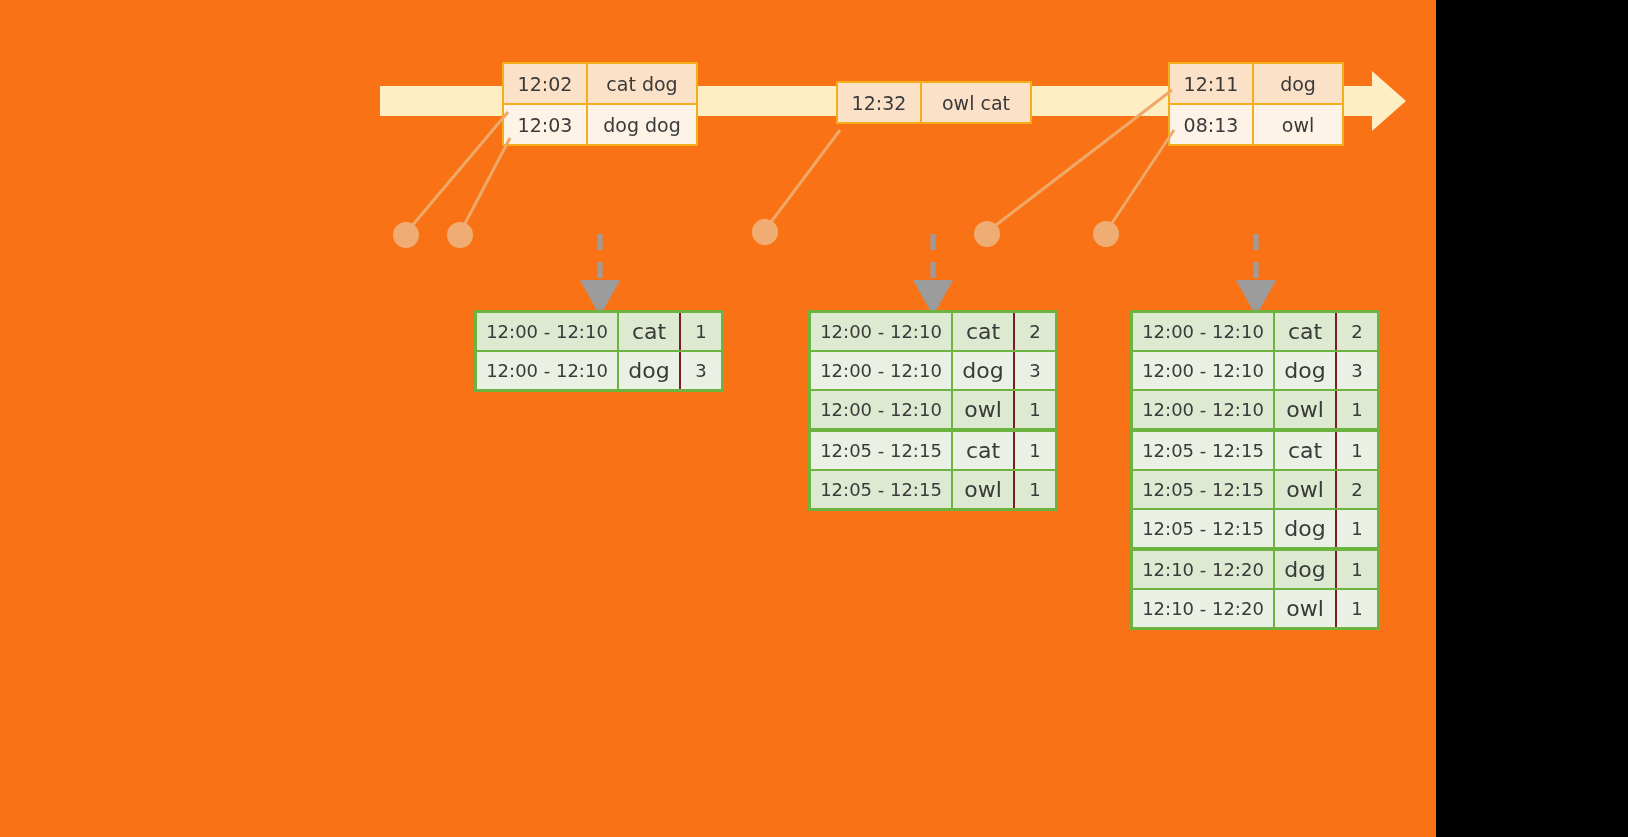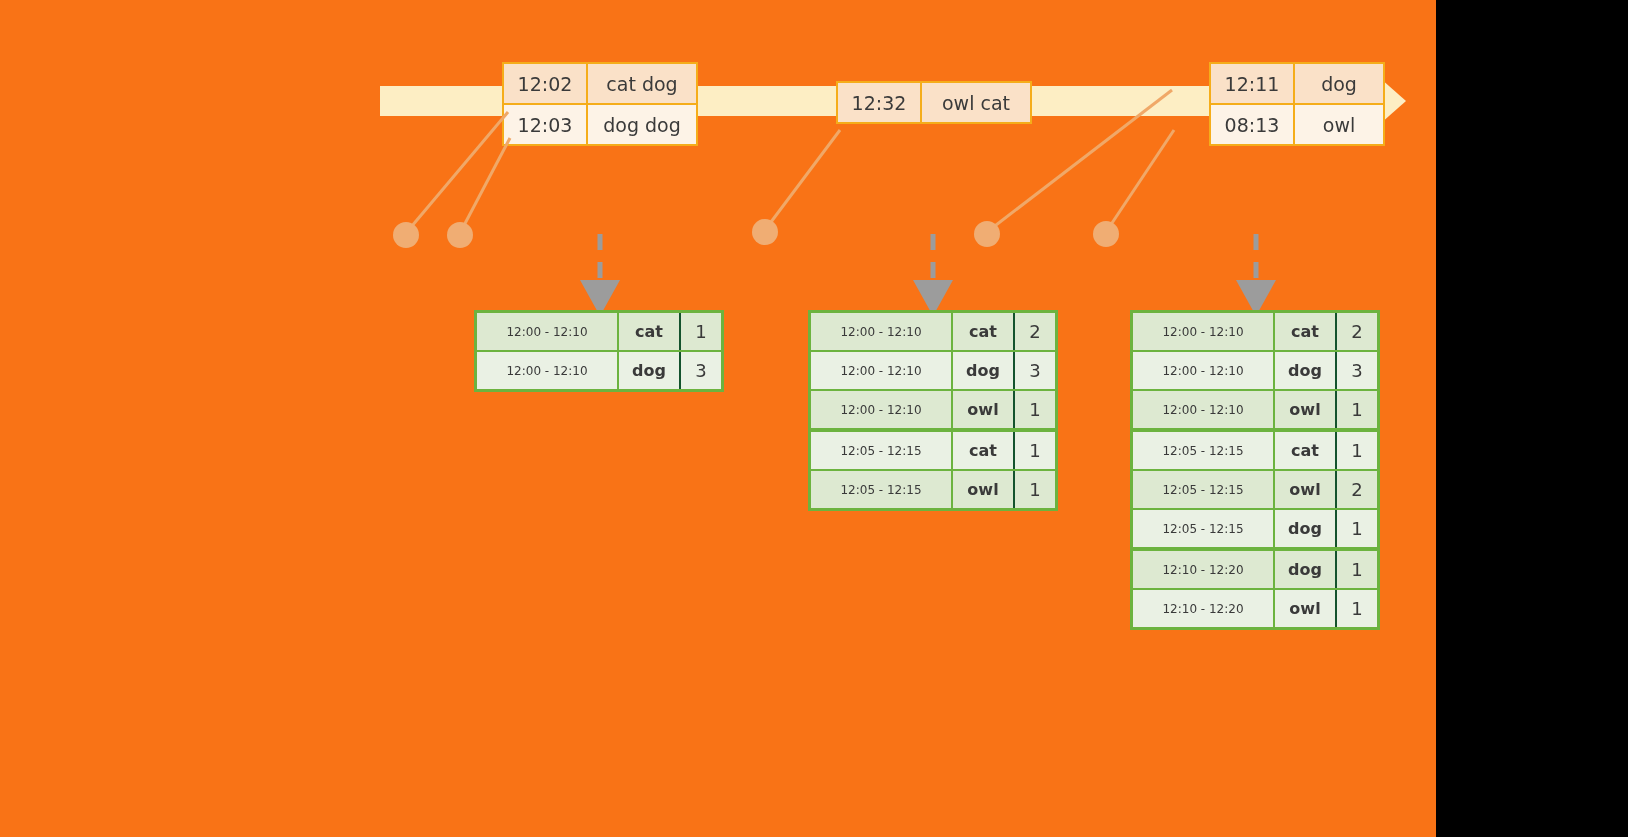--- a/index.html
+++ b/index.html
@@ -78,21 +78,21 @@
     font-size: 19px;
     color: #3a3a3a;
     background: #fdf3e7;
     box-sizing: border-box;
     padding: 0 14px;
     white-space: nowrap;
   }
 
   #box-a { left: 502px; top: 62px; width: 196px; }
   #box-b { left: 836px; top: 81px; width: 196px; }
-  #box-c { left: 1168px; top: 62px; width: 176px; margin-left: 41px; }
+  #box-c { left: 1168px; top: 62px; width: 176px; }
 
   
   #connectors {
     position: absolute;
     left: 0; top: 0;
     width: 1628px;
     height: 837px;
     pointer-events: none;
   }
 
@@ -110,36 +110,35 @@
     height: 37px;
     background: #eaf1e4;
   }
   .rt-row.alt { background: #dde9d1; }
   .rt-row + .rt-row { border-top: 2px solid #6cb33f; }
   .rt-row.group-start { border-top: 4px solid #6cb33f; }
   .rt-win {
     display: flex;
     align-items: center;
     justify-content: center;
-    font-size: 12px;
+    font-size: 18px;
     color: #3a3a3a;
     border-right: 2px solid #6cb33f;
     box-sizing: border-box;
     white-space: nowrap;
   }
   .rt-word {
     display: flex;
     align-items: center;
     justify-content: center;
-    font-size: 16px;
+    font-size: 22px;
     color: #3a3a3a;
     width: 62px;
-    border-right: 2px solid #14532d;
-    box-sizing: border-box;
-    font-weight: bold;
+    border-right: 2px solid #7f1d1d;
+    box-sizing: border-box;
   }
   .rt-count {
     display: flex;
     align-items: center;
     justify-content: center;
     font-size: 18px;
     color: #3a3a3a;
     width: 40px;
     box-sizing: border-box;
   }

